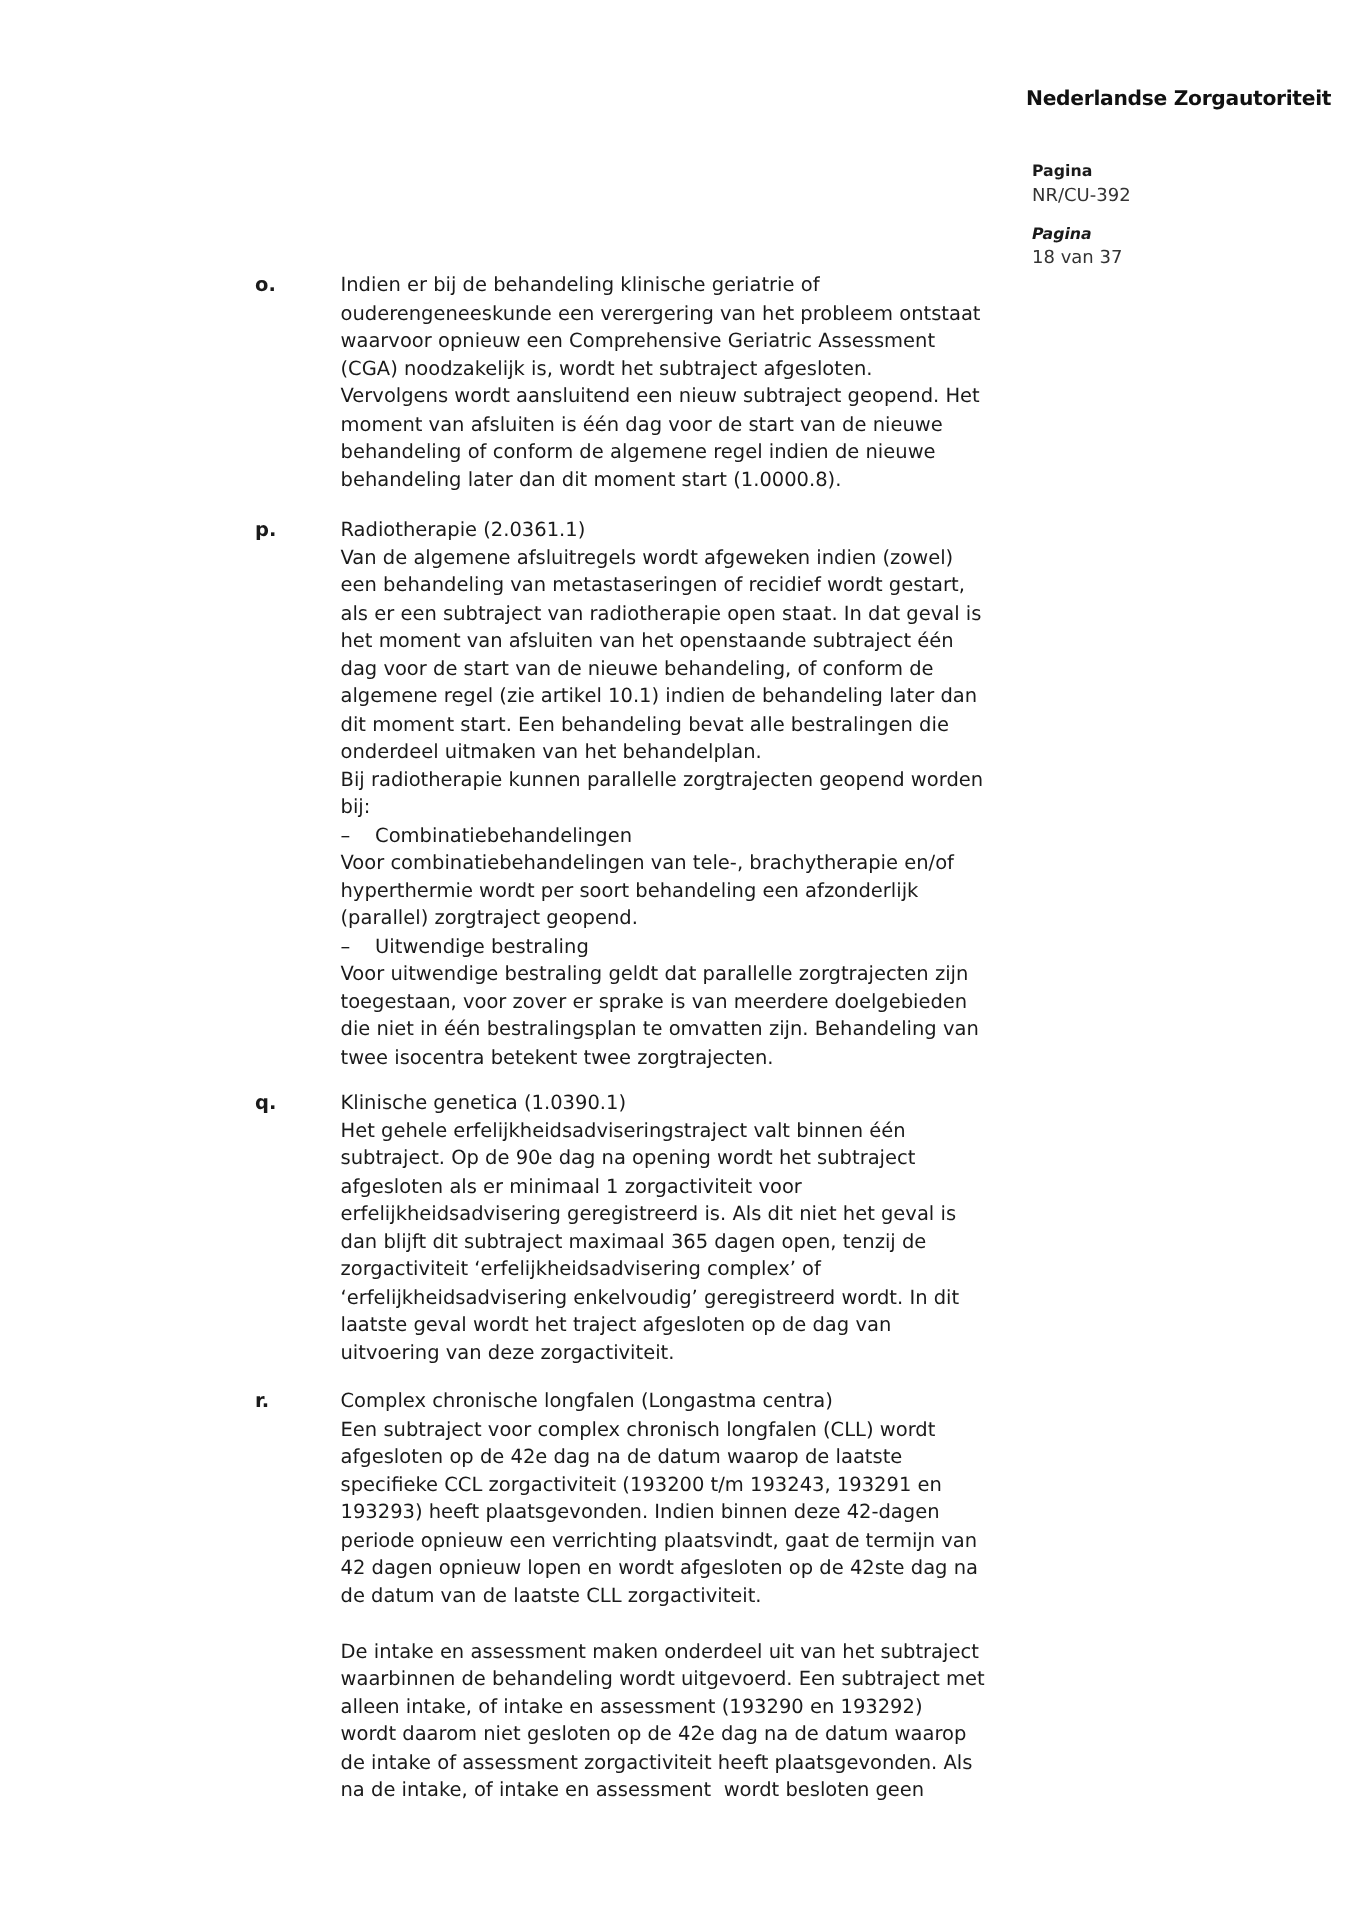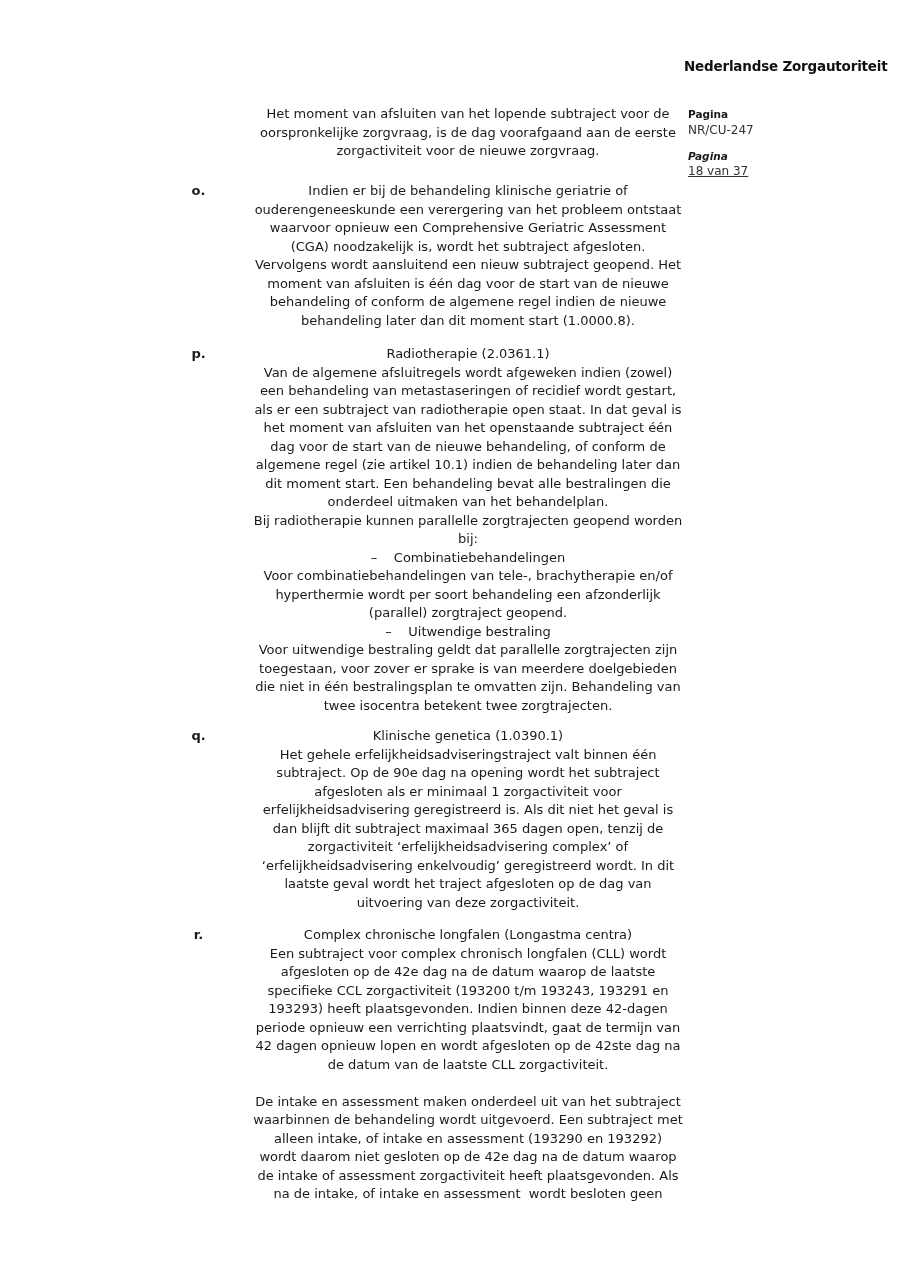--- a/index.html
+++ b/index.html
@@ -4,21 +4,20 @@
 <style>
   html, body { margin: 0; padding: 0; background: #ffffff; }
   .page {
     position: relative;
     width: 900px;
     height: 1273px;
     background: #ffffff;
     font-family: "DejaVu Sans", sans-serif;
     color: #1a1a1a;
     overflow: hidden;
-    text-align: center;
   }
   .org-name {
     position: absolute;
     top: 58px;
     left: 684px;
     font-size: 13.5px;
     font-weight: bold;
     color: #111111;
     letter-spacing: -0.2px;
     white-space: nowrap;
@@ -34,21 +33,21 @@
   .meta-value {
     position: absolute;
     left: 688px;
     font-size: 12px;
     color: #333333;
     white-space: nowrap;
   }
   .kenmerk-label { top: 108px; }
   .kenmerk-value { top: 123px; }
   .pagina-label  { top: 150px; font-style: italic; }
-  .pagina-value  { top: 164px; text-decoration: underline; }
+  .pagina-value  { top: 164px; }
 
   .bodytext {
     white-space: pre-wrap;
     font-size: 13px;
     line-height: 18.5px;
     width: 482px;
     color: #1a1a1a;
   }
   .intro {
     position: absolute;
@@ -75,27 +74,24 @@
   }
 </style>
 </head>
 <body>
 
 <div class="page">
 
   <div class="org-name">Nederlandse Zorgautoriteit</div>
 
   <div class="meta-label kenmerk-label">Pagina</div>
-  <div class="meta-value kenmerk-value">NR/CU-247</div>
+  <div class="meta-value kenmerk-value">NR/CU-392</div>
   <div class="meta-label pagina-label">Pagina</div>
   <div class="meta-value pagina-value">18 van 37</div>
 
-  <div class="bodytext intro">Het moment van afsluiten van het lopende subtraject voor de
-oorspronkelijke zorgvraag, is de dag voorafgaand aan de eerste
-zorgactiviteit voor de nieuwe zorgvraag.</div>
 
   <div class="para para-o">
     <span class="letter">o.</span>
     <div class="bodytext">Indien er bij de behandeling klinische geriatrie of
 ouderengeneeskunde een verergering van het probleem ontstaat
 waarvoor opnieuw een Comprehensive Geriatric Assessment
 (CGA) noodzakelijk is, wordt het subtraject afgesloten.
 Vervolgens wordt aansluitend een nieuw subtraject geopend. Het
 moment van afsluiten is één dag voor de start van de nieuwe
 behandeling of conform de algemene regel indien de nieuwe

